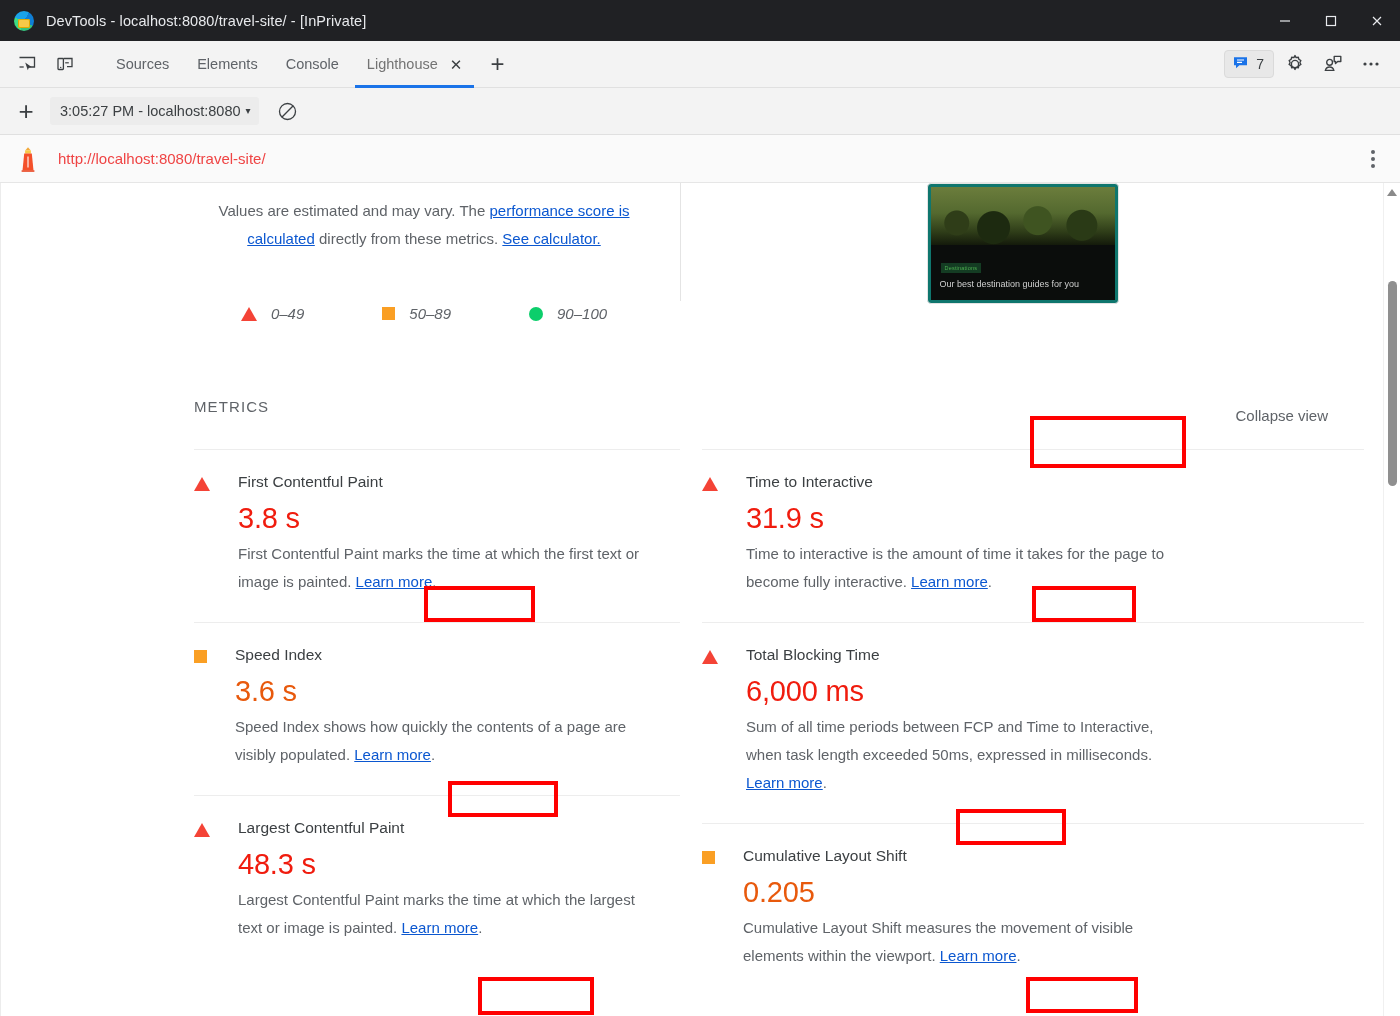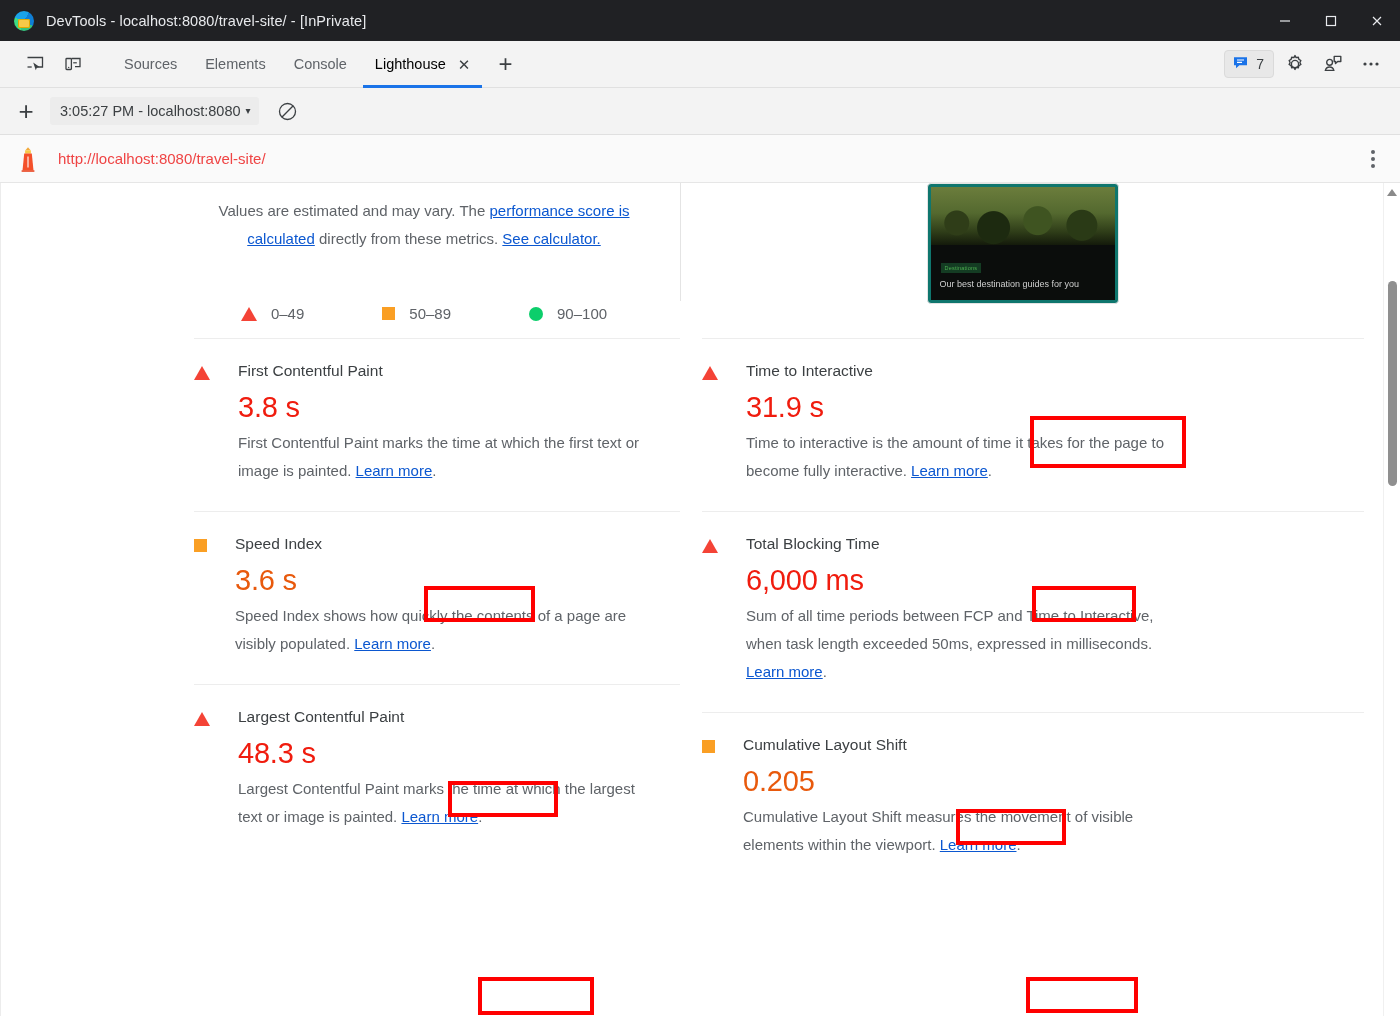--- a/index.html
+++ b/index.html
@@ -48,42 +48,42 @@
   }
   .tb-btn svg { display: block; }
 
   
   .tabstrip {
     height: 47px;
     background: #f3f3f3;
     border-bottom: 1px solid #e0e0e0;
     display: flex;
     align-items: center;
-    padding-left: 18px;
+    padding-left: 10px;
     position: relative;
   }
   .tool-icon {
     width: 34px; height: 34px;
     display: flex; align-items: center; justify-content: center;
     color: #3c4043;
     border-radius: 3px;
     margin-right: 4px;
   }
   .tabs { display: flex; align-items: center; margin-left: 16px; height: 47px; }
   .tab {
     height: 47px;
     display: flex; align-items: center;
     padding: 0 14px;
     font-size: 14.5px;
     color: #5f6368;
     position: relative;
     white-space: nowrap;
   }
   .tab.active { color: #3c4043; }
-  .tab.active .tab-label { color: #000000; }
+  .tab.active .tab-label { color: #737373; }
   .tab.active::after {
     content: "";
     position: absolute; left: 2px; right: 2px; bottom: 0;
     height: 3px; background: #1a73e8;
   }
   .tab-close {
     margin-left: 12px;
     font-size: 15px;
     color: #3c4043;
     line-height: 1;
@@ -196,21 +196,21 @@
   }
   .disclaimer a { color: #0b57d0; text-decoration: underline; }
   .legend {
     display: flex;
     justify-content: center;
     gap: 78px;
     margin-top: 52px;
     font-size: 15px;
     color: #5f6368;
   }
-  .legend-item { display: flex; align-items: center; gap: 14px; }
+  .legend-item { display: flex; align-items: center; gap: 14px; font-style: italic; }
   .tri-icon {
     width: 0; height: 0;
     border-left: 8px solid transparent;
     border-right: 8px solid transparent;
     border-bottom: 14px solid #f44336;
   }
   .sq-icon { width: 13px; height: 13px; background: #fa9f24; }
   .ci-icon { width: 14px; height: 14px; border-radius: 50%; background: #0cce6b; }
 
   .vdivider {
@@ -505,20 +505,28 @@
         <div class="thumb">
           <div class="thumb-shot">
             <div class="thumb-photo"></div>
             <div class="thumb-badge">Destinations</div>
             <div class="thumb-line">Our best destination guides for you</div>
           </div>
         </div>
       </div>
     </div>
 
+    <div class="metrics-head">
+      <div class="mh-left">
+        <div class="metrics-title">METRICS</div>
+      </div>
+      <div class="mh-right">
+        <div class="collapse-btn">Collapse view</div>
+      </div>
+    </div>
 
     <div class="metrics-grid">
 
       <div class="mcol">
 
         <div class="mrow">
           <div class="m-head">
             <span class="m-ico tri-icon"></span>
             <div class="m-body">
               <div class="m-name">First Contentful Paint</div>

